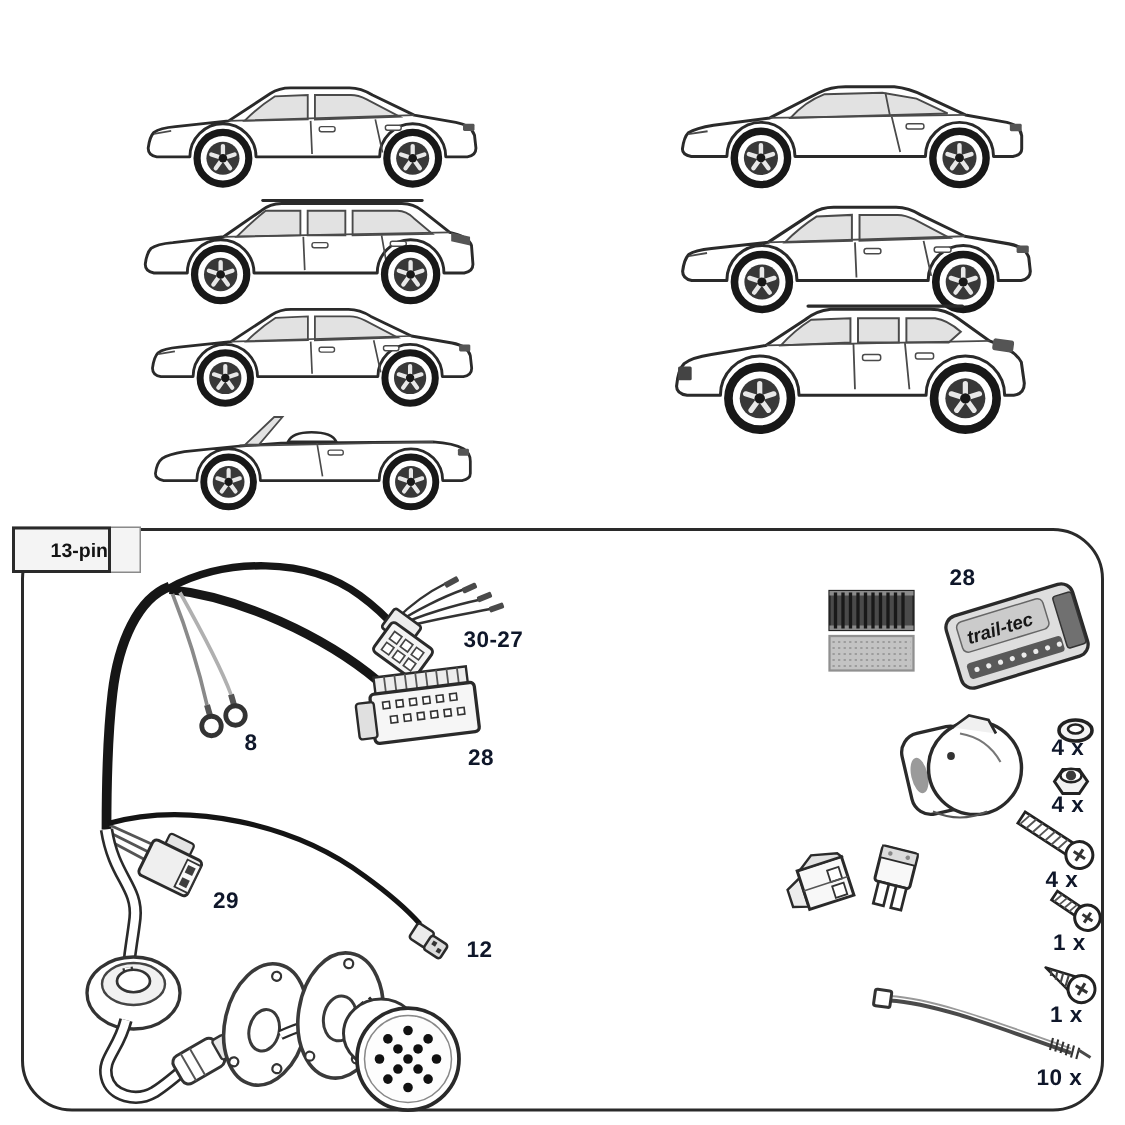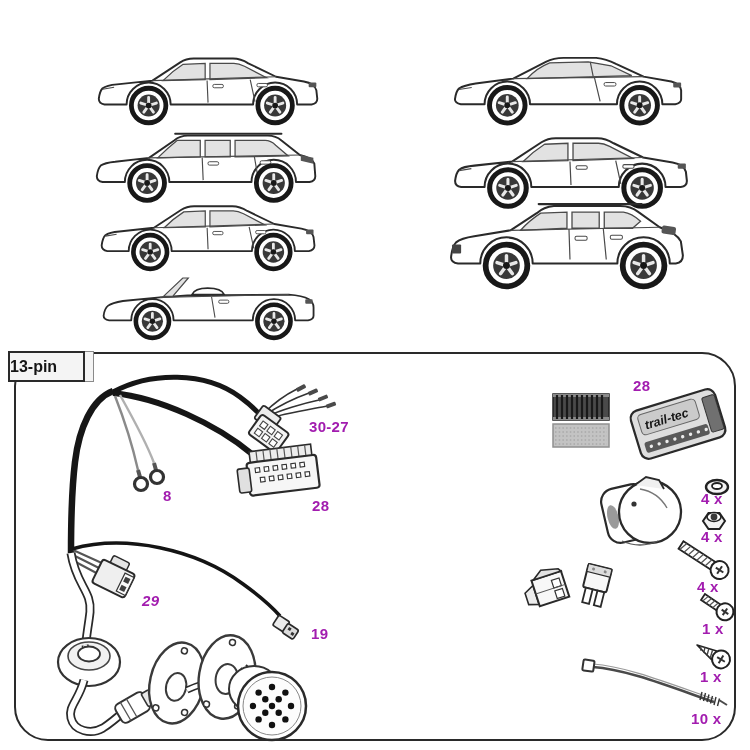--- a/index.html
+++ b/index.html
@@ -3,25 +3,25 @@
 <meta charset="utf-8">
 <style>
   html,body{margin:0;padding:0;background:#fff;}
   .page{position:relative;width:750px;height:750px;background:#fff;overflow:hidden;
         font-family:"Liberation Sans",sans-serif;}
   .page svg{position:absolute;left:0;top:0;z-index:2;}
   .panel-border{position:absolute;left:14px;top:352px;width:722px;height:389px;
         border:2px solid #2a2a2a;border-radius:34px;box-sizing:border-box;z-index:1;background:#fff;}
   .pin-label{position:absolute;left:8px;top:351px;width:86px;height:31px;
         background:#f4f4f4;border:1px solid #8a8a8a;box-sizing:border-box;z-index:4;}
-  .pin-label .inner{position:absolute;left:-1px;top:-1px;width:77px;height:31px;
+  .pin-label .inner{position:absolute;left:-1px;top:-1px;width:66px;height:31px;
         border:2.5px solid #2a2a2a;background:#f4f4f4;box-sizing:border-box;
-        display:flex;align-items:center;justify-content:flex-start;
-        font-weight:bold;font-size:16px;color:#141414;}
-  .callout,.qty{position:absolute;font-weight:bold;font-size:15px;color:#a21caf;
+        display:flex;align-items:center;justify-content:flex-end;
+        font-weight:bold;font-size:13px;color:#141414;}
+  .callout,.qty{position:absolute;font-weight:bold;font-size:15px;color:#0f172a;
         z-index:5;white-space:nowrap;letter-spacing:.3px;}
 </style>
 </head>
 <body>
 
 <div class="page">
 
   <div class="panel-border"></div>
 
   <svg width="750" height="750" viewBox="0 0 750 750">
@@ -344,22 +344,22 @@
 
   <div class="pin-label">
     <div class="inner">
         <span>13-pin</span>
       </div>
   </div>
 
   <div class="callout" style="left:309px;top:418px;">30-27</div>
   <div class="callout" style="left:163px;top:487px;">8</div>
   <div class="callout" style="left:312px;top:497px;">28</div>
-  <div class="callout" style="left:142px;top:592px;font-style:italic;">29</div>
-  <div class="callout" style="left:311px;top:625px;">19</div>
+  <div class="callout" style="left:142px;top:592px;">29</div>
+  <div class="callout" style="left:311px;top:625px;">12</div>
   <div class="callout" style="left:633px;top:377px;">28</div>
 
   <div class="qty" style="left:701px;top:490px;">4 x</div>
   <div class="qty" style="left:701px;top:528px;">4 x</div>
   <div class="qty" style="left:697px;top:578px;">4 x</div>
   <div class="qty" style="left:702px;top:620px;">1 x</div>
   <div class="qty" style="left:700px;top:668px;">1 x</div>
   <div class="qty" style="left:691px;top:710px;">10 x</div>
 
 </div>

